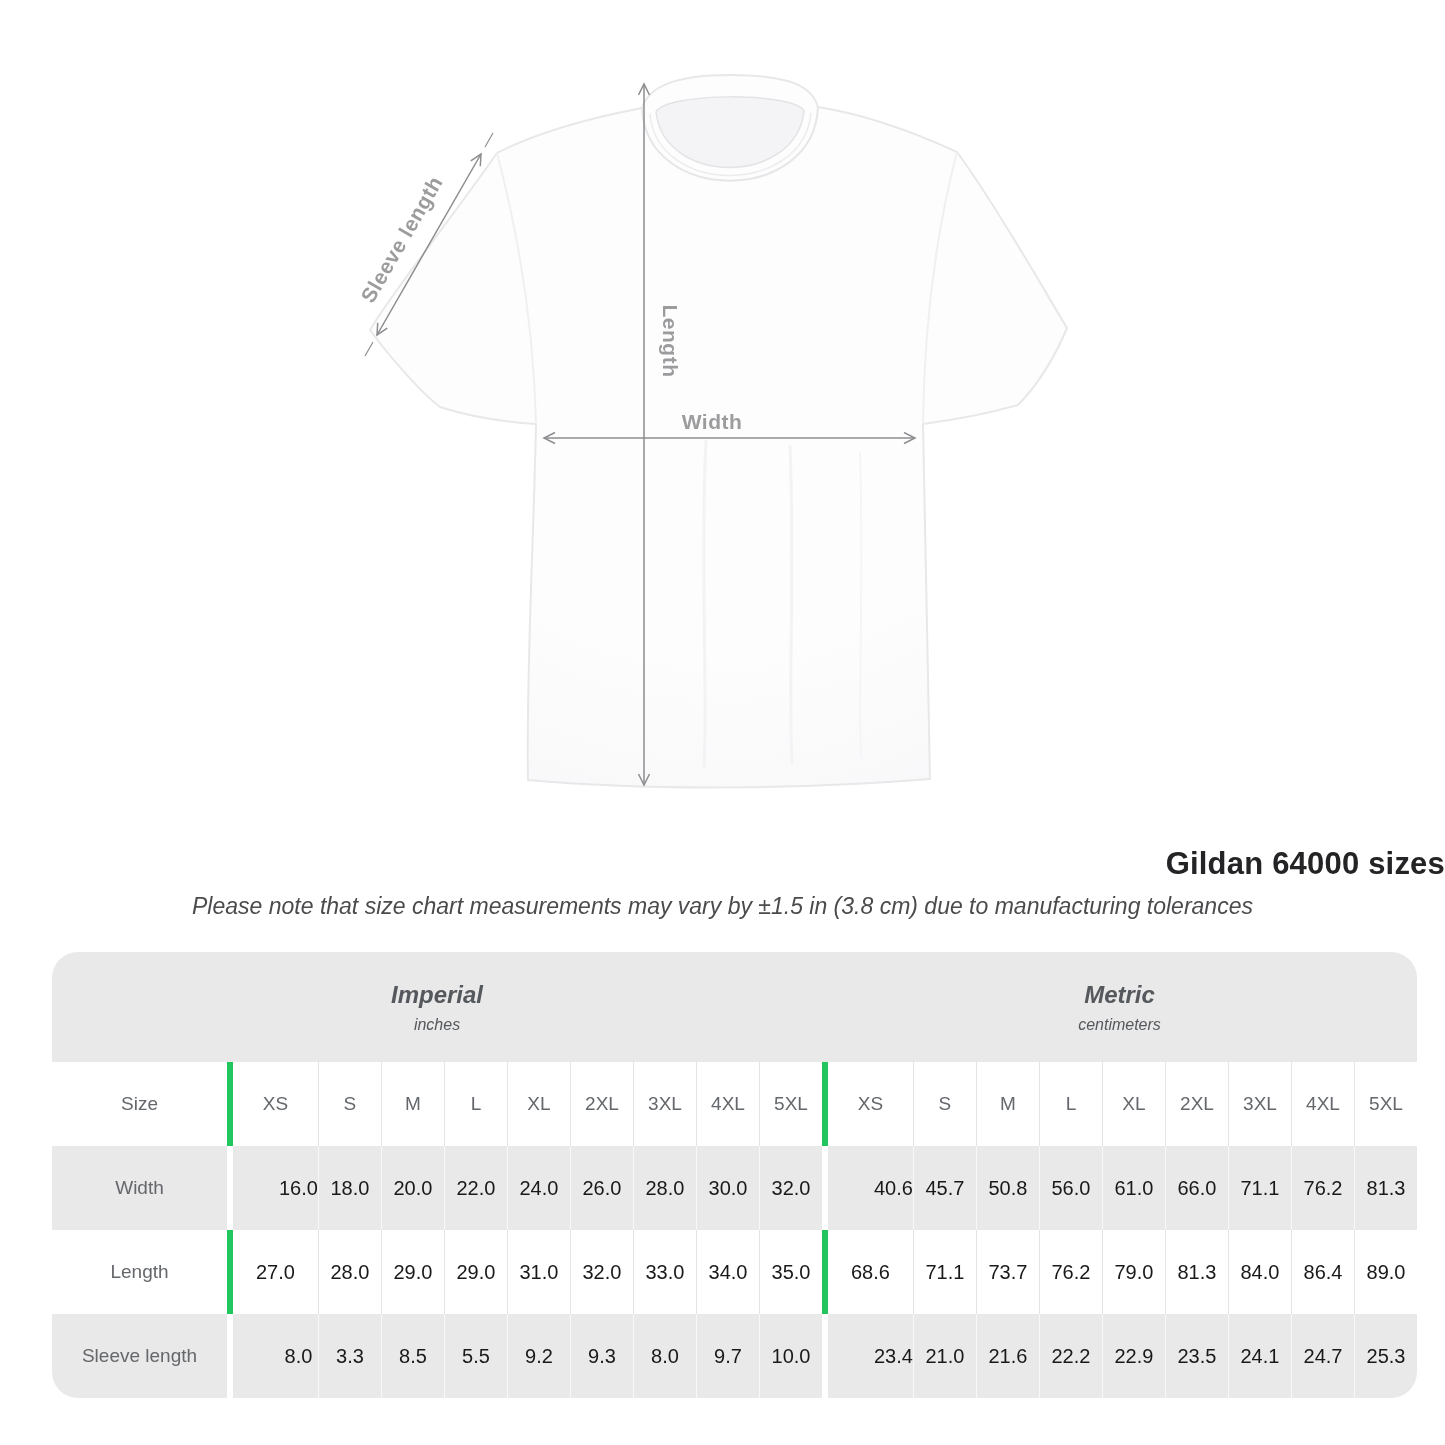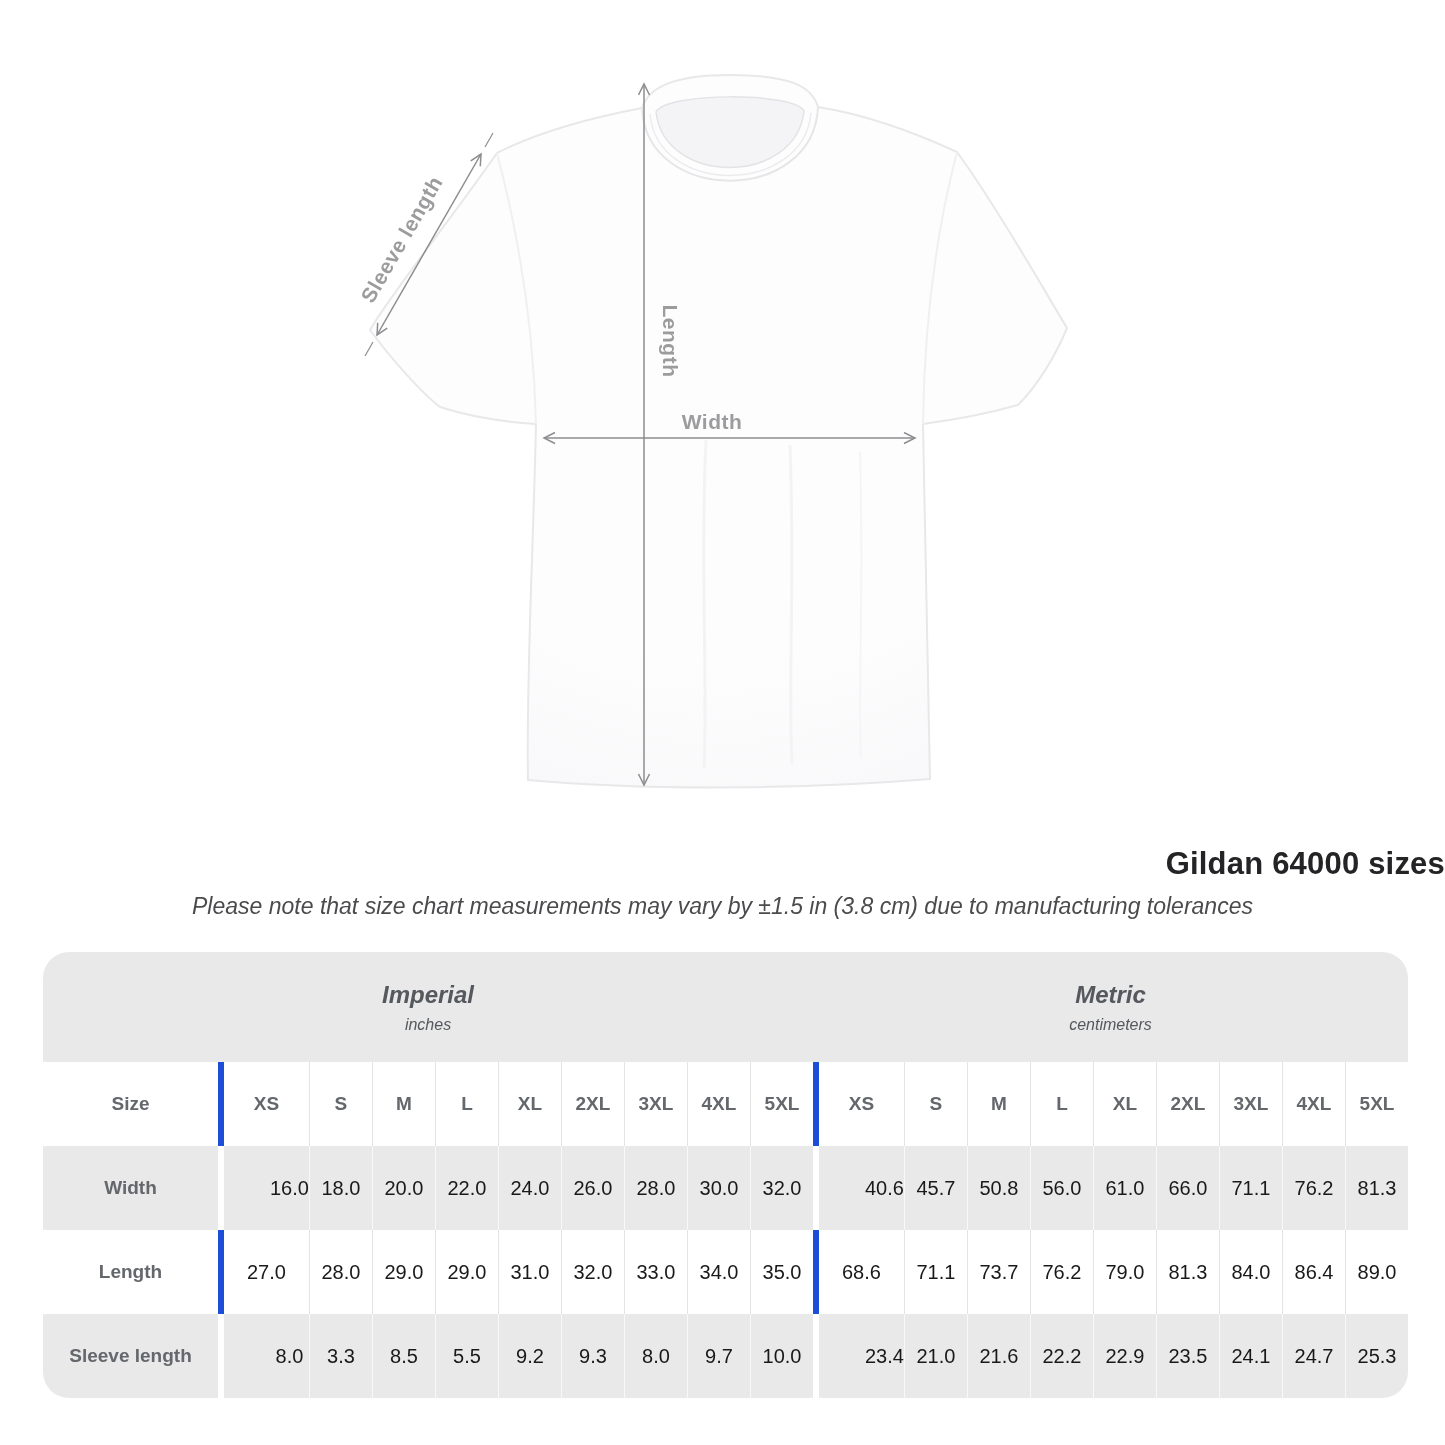--- a/index.html
+++ b/index.html
@@ -12,40 +12,40 @@
   .title{
     position:absolute;top:846px;left:0;width:1445px;text-align:right;
     font-size:31px;font-weight:bold;color:#242426;letter-spacing:.2px;
   }
   .subtitle{
     position:absolute;top:893px;left:0;width:1445px;text-align:center;
     font-size:23px;font-style:italic;color:#4b4b4e;
   }
 
   .chart{
-    position:absolute;left:43px;top:952px;width:1365px;height:446px;
+    position:absolute;left:52px;top:952px;width:1365px;height:446px;
     border-radius:26px;overflow:hidden;background:#ffffff;
     display:grid;
     grid-template-columns:175px repeat(18, 1fr);
     grid-template-rows:110px 84px 84px 84px 84px;
   }
   .band{background:#e9e9e9;grid-row:1;display:flex;flex-direction:column;
         align-items:center;justify-content:center;gap:7px;}
   .band.imp{grid-column:1/11;}
   .band.met{grid-column:11/20;}
   .bname{font-size:24px;font-weight:bold;font-style:italic;color:#55585c;}
   .bunit{font-size:16px;font-style:italic;color:#55585c;}
 
   .cell{display:flex;align-items:center;justify-content:center;
         font-size:20px;color:#19191b;background:#ffffff;}
-  .cell.hdr,.cell.lbl{font-weight:bold;color:#64676b;font-size:19px;}
+  .cell.hdr,.cell.lbl{font-weight:normal;color:#64676b;font-size:19px;}
   .cell.g{background:#e9e9e9;}
   .cell.b{border-left:1px solid #e4e4e4;}
   .cell.g.b{border-left-color:#f8f8f8;}
-  .cell.sec{border-left:6px solid #1d4ed8;}
+  .cell.sec{border-left:6px solid #22c55e;}
   .cell.g.sec{border-left-color:#ffffff;padding-left:46px;}
 </style>
 </head>
 <body>
 
 <svg class="tshirt" viewBox="325 50 755 800">
   <defs>
     <marker id="ah" markerWidth="18" markerHeight="16" refX="13" refY="6.5" orient="auto-start-reverse" markerUnits="userSpaceOnUse">
       <path d="M2 1 L13 6.5 L2 12" fill="none" stroke="#8d8d8f" stroke-width="1.5"></path>
     </marker>

